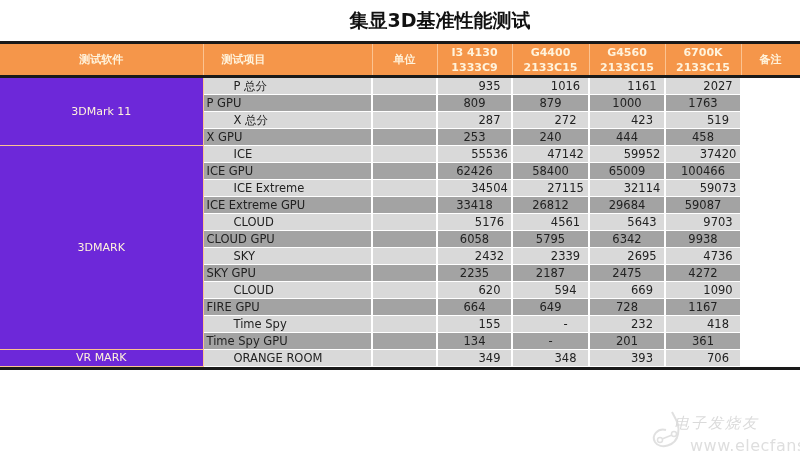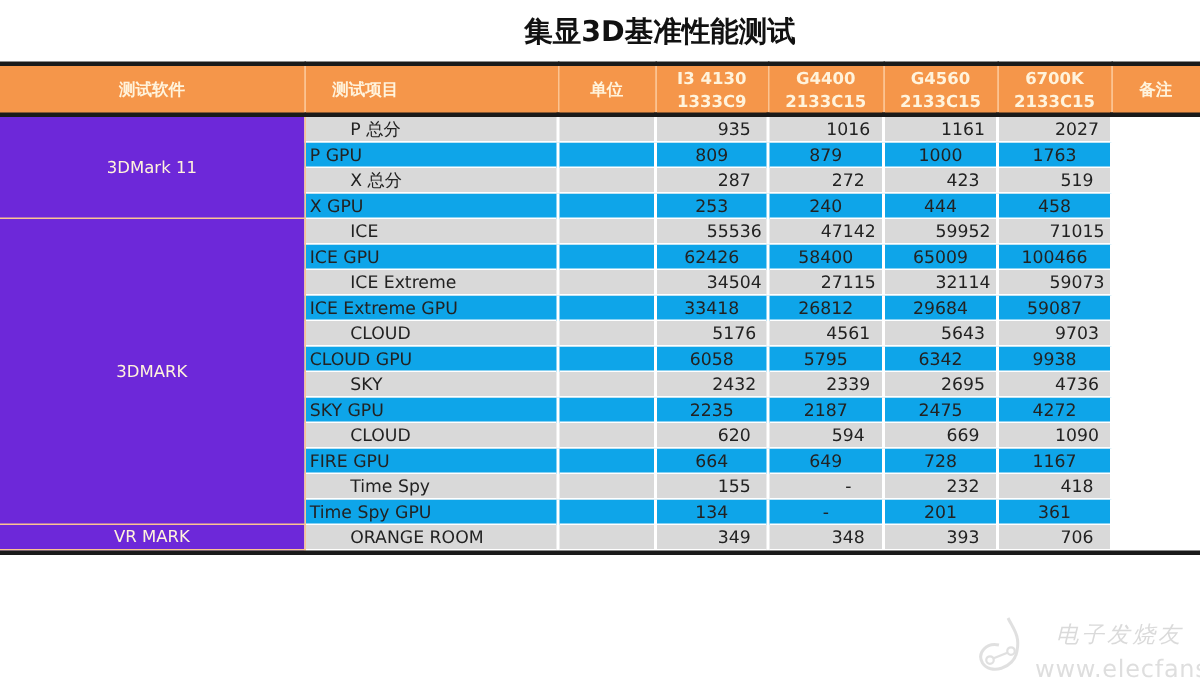--- a/index.html
+++ b/index.html
@@ -17,25 +17,25 @@
     thead th.left { text-align:left; padding-left:18px; }
     thead { border-top:3px solid #1a1a1a; border-bottom:3px solid #1a1a1a; }
     tbody tr { height:17px; }
     tbody td { font-size:11.5px; color:#222; padding:0; line-height:16px;
                border-right:2px solid #ffffff; border-bottom:1px solid #fff; }
     tbody td.group { background:#6d28d9; color:#fff3dc; font-weight:normal; text-align:center;
                      font-size:11px; border-right:1px solid #fbc391; border-bottom:1px solid #fbc391; }
     tbody td.item { text-align:left; padding-left:3px; }
     tbody td.num { text-align:center; }
     tbody tr.shade td.cell { background:#d9d9d9;padding-left:30px; }
-    tbody tr.plain td.cell { background:#0ea5e9; }
+    tbody tr.plain td.cell { background:#a3a3a3; }
     tbody td.note { background:#ffffff; border-left:1px solid #e6e6e6; }
     .bottom-rule { position:absolute; left:0; width:800px; height:3px; background:#1a1a1a; }
     .watermark { position:absolute; left:650px; top:408px; width:140px; height:48px; opacity:0.55; }
-    .wm-text { position:absolute; left:54px; top:6px; font-size:15px; color:#bdbdbd; font-style:italic; letter-spacing:2px; }
+    .wm-text { position:absolute; left:24px; top:6px; font-size:15px; color:#bdbdbd; font-style:italic; letter-spacing:2px; }
     .wm-url { position:absolute; left:40px; top:28px; font-size:16px; color:#c4c4c4; letter-spacing:0.5px;text-align:right; }
   </style>
 <style>tbody td.group{border-top:1px solid #fbc391}</style></head>
 <body>
 
 <div class="title">集显3D基准性能测试</div>
 
 <div class="table-wrap">
   <table>
     <colgroup>
@@ -110,21 +110,21 @@
           <td class="cell num">458</td>
           <td class="note"></td>
         </tr>
         <tr class="shade">
           <td class="group" rowspan="12">3DMARK</td>
           <td class="cell item">ICE</td>
           <td class="cell num"></td>
           <td class="cell num">55536</td>
           <td class="cell num">47142</td>
           <td class="cell num">59952</td>
-          <td class="cell num">71015</td>
+          <td class="cell num">37420</td>
           <td class="note"></td>
         </tr>
         <tr class="plain">
           <td class="cell item">ICE GPU</td>
           <td class="cell num"></td>
           <td class="cell num">62426</td>
           <td class="cell num">58400</td>
           <td class="cell num">65009</td>
           <td class="cell num">100466</td>
           <td class="note"></td>

